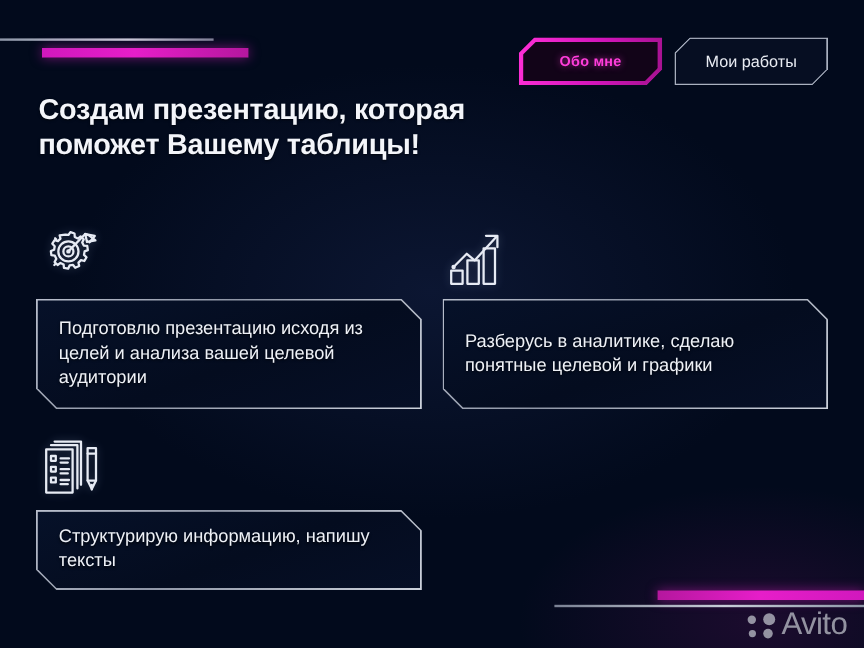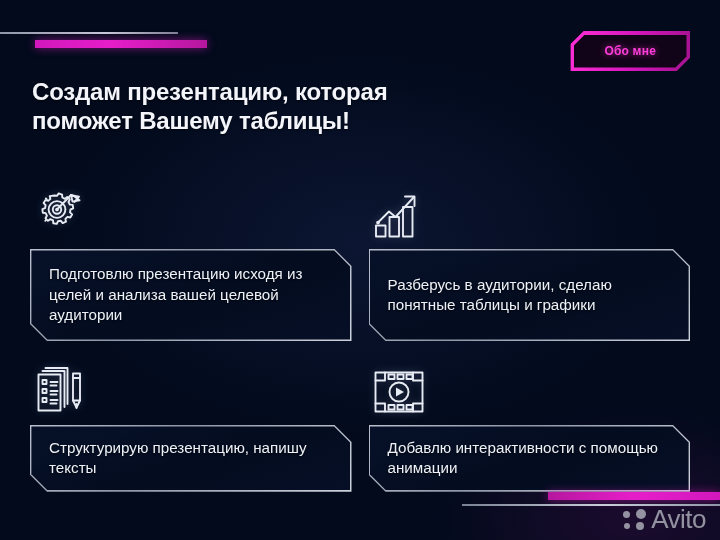--- a/index.html
+++ b/index.html
@@ -137,21 +137,21 @@
   }
   .deco-bot-thin {
     position:absolute; left:462px; top:504px;
     width:258px; height:2px;
     background:linear-gradient(90deg,#7b8294 0%, #c8cdd8 55%, #8e96a8 100%);
   }
 
   
   .avito {
     position:absolute; right:14px; bottom:8px;
-    display:flex; align-items:center; gap:5px;
+    display:flex; align-items:flex-end; gap:5px;
     opacity:0.72;
   }
   .avito-dots { position:relative; width:23px; height:21px; }
   .avito-dots i {
     position:absolute; display:block; border-radius:50%; background:#c3c7cf;
   }
   .avito-dots i:nth-child(1){ width:10px; height:10px; right:0;  top:0; }
   .avito-dots i:nth-child(2){ width:7px;  height:7px;  left:0;   top:2px; }
   .avito-dots i:nth-child(3){ width:6px;  height:6px;  left:1px; bottom:1px; }
   .avito-dots i:nth-child(4){ width:8px;  height:8px;  right:2px;bottom:0; }
@@ -164,20 +164,23 @@
 <body>
 
 <div class="bg-glow"></div>
 
 <div class="deco-top-thin"></div>
 <div class="deco-top-bar"></div>
 
 <div class="nav">
   <div class="nav-btn active">
     <span>Обо мне</span>
+  </div>
+  <div class="nav-btn">
+    <span>Мои работы</span>
   </div>
 </div>
 
 <div class="heading">
   <div>Создам презентацию, которая</div>
   <div>поможет Вашему таблицы!</div>
 </div>
 
 <div class="grid">
 
@@ -204,64 +207,45 @@
       <svg width="52" height="50" viewBox="0 0 52 50" fill="none" stroke="#e7ebf4" stroke-width="1.9" stroke-linecap="round" stroke-linejoin="round">
         <rect x="4" y="35.5" width="9.5" height="11"></rect>
         <rect x="17.5" y="27" width="9.5" height="19.5"></rect>
         <rect x="31" y="17" width="9.5" height="29.5"></rect>
         <path d="M6 32.5L17 21.5l6.5 5.5L41.5 7.5"></path>
         <path d="M33 6.5h9.5V16"></path>
         <circle cx="6" cy="32.5" r="0.9" fill="#e7ebf4"></circle>
       </svg>
     </div>
     <div class="card tall">
-      <div class="card-text">Разберусь в аудитории, сделаю понятные таблицы и графики</div>
+      <div class="card-text">Разберусь в аналитике, сделаю понятные целевой и графики</div>
     </div>
   </div>
 
   <div class="cell">
     <div class="icon-wrap">
       <svg width="54" height="50" viewBox="0 0 54 50" fill="none" stroke="#e7ebf4" stroke-width="1.9" stroke-linecap="round" stroke-linejoin="round">
         <path d="M5.5 8.5h22v36h-22z"></path>
         <path d="M9.5 5h22v36"></path>
         <path d="M12.5 2h22v36"></path>
         <rect x="9.5" y="14" width="4" height="4"></rect>
         <rect x="9.5" y="23" width="4" height="4"></rect>
         <rect x="9.5" y="32" width="4" height="4"></rect>
         <path d="M17.5 16h7M17.5 19.5h6M17.5 25h7M17.5 28.5h6M17.5 34h7M17.5 37.5h6"></path>
         <path d="M40 7.5h7v27l-3.5 7-3.5-7z"></path>
         <path d="M40 34.5h7"></path>
         <path d="M40 12h7"></path>
         <path d="M43.5 38v4"></path>
       </svg>
     </div>
     <div class="card short">
-      <div class="card-text">Структурирую презентацию, напишу тексты</div>
-    </div>
-  </div>
-
-  <div class="cell">
-    <div class="icon-wrap">
-      <svg width="54" height="48" viewBox="0 0 54 48" fill="none" stroke="#e7ebf4" stroke-width="1.9" stroke-linecap="round" stroke-linejoin="round">
-        <rect x="3.5" y="4.5" width="47" height="39"></rect>
-        <path d="M3.5 12.5h9.5v-8M3.5 35.5h9.5v8M50.5 12.5h-9.5v-8M50.5 35.5h-9.5v8"></path>
-        <rect x="16.5" y="6.5" width="6" height="4.5"></rect>
-        <rect x="25.5" y="6.5" width="6" height="4.5"></rect>
-        <rect x="34.5" y="6.5" width="6" height="4.5"></rect>
-        <rect x="16.5" y="37" width="6" height="4.5"></rect>
-        <rect x="25.5" y="37" width="6" height="4.5"></rect>
-        <rect x="34.5" y="37" width="6" height="4.5"></rect>
-        <circle cx="27" cy="24" r="9.5"></circle>
-        <path d="M24 19.5l8 4.5-8 4.5z" fill="#e7ebf4" stroke="none"></path>
-      </svg>
-    </div>
-    <div class="card short">
-      <div class="card-text">Добавлю интерактивности с помощью анимации</div>
-    </div>
-  </div>
+      <div class="card-text">Структурирую информацию, напишу тексты</div>
+    </div>
+  </div>
+
 
 </div>
 
 <div class="deco-bot-bar"></div>
 <div class="deco-bot-thin"></div>
 
 <div class="avito">
   <div class="avito-dots">
     <i></i>
       <i></i>

